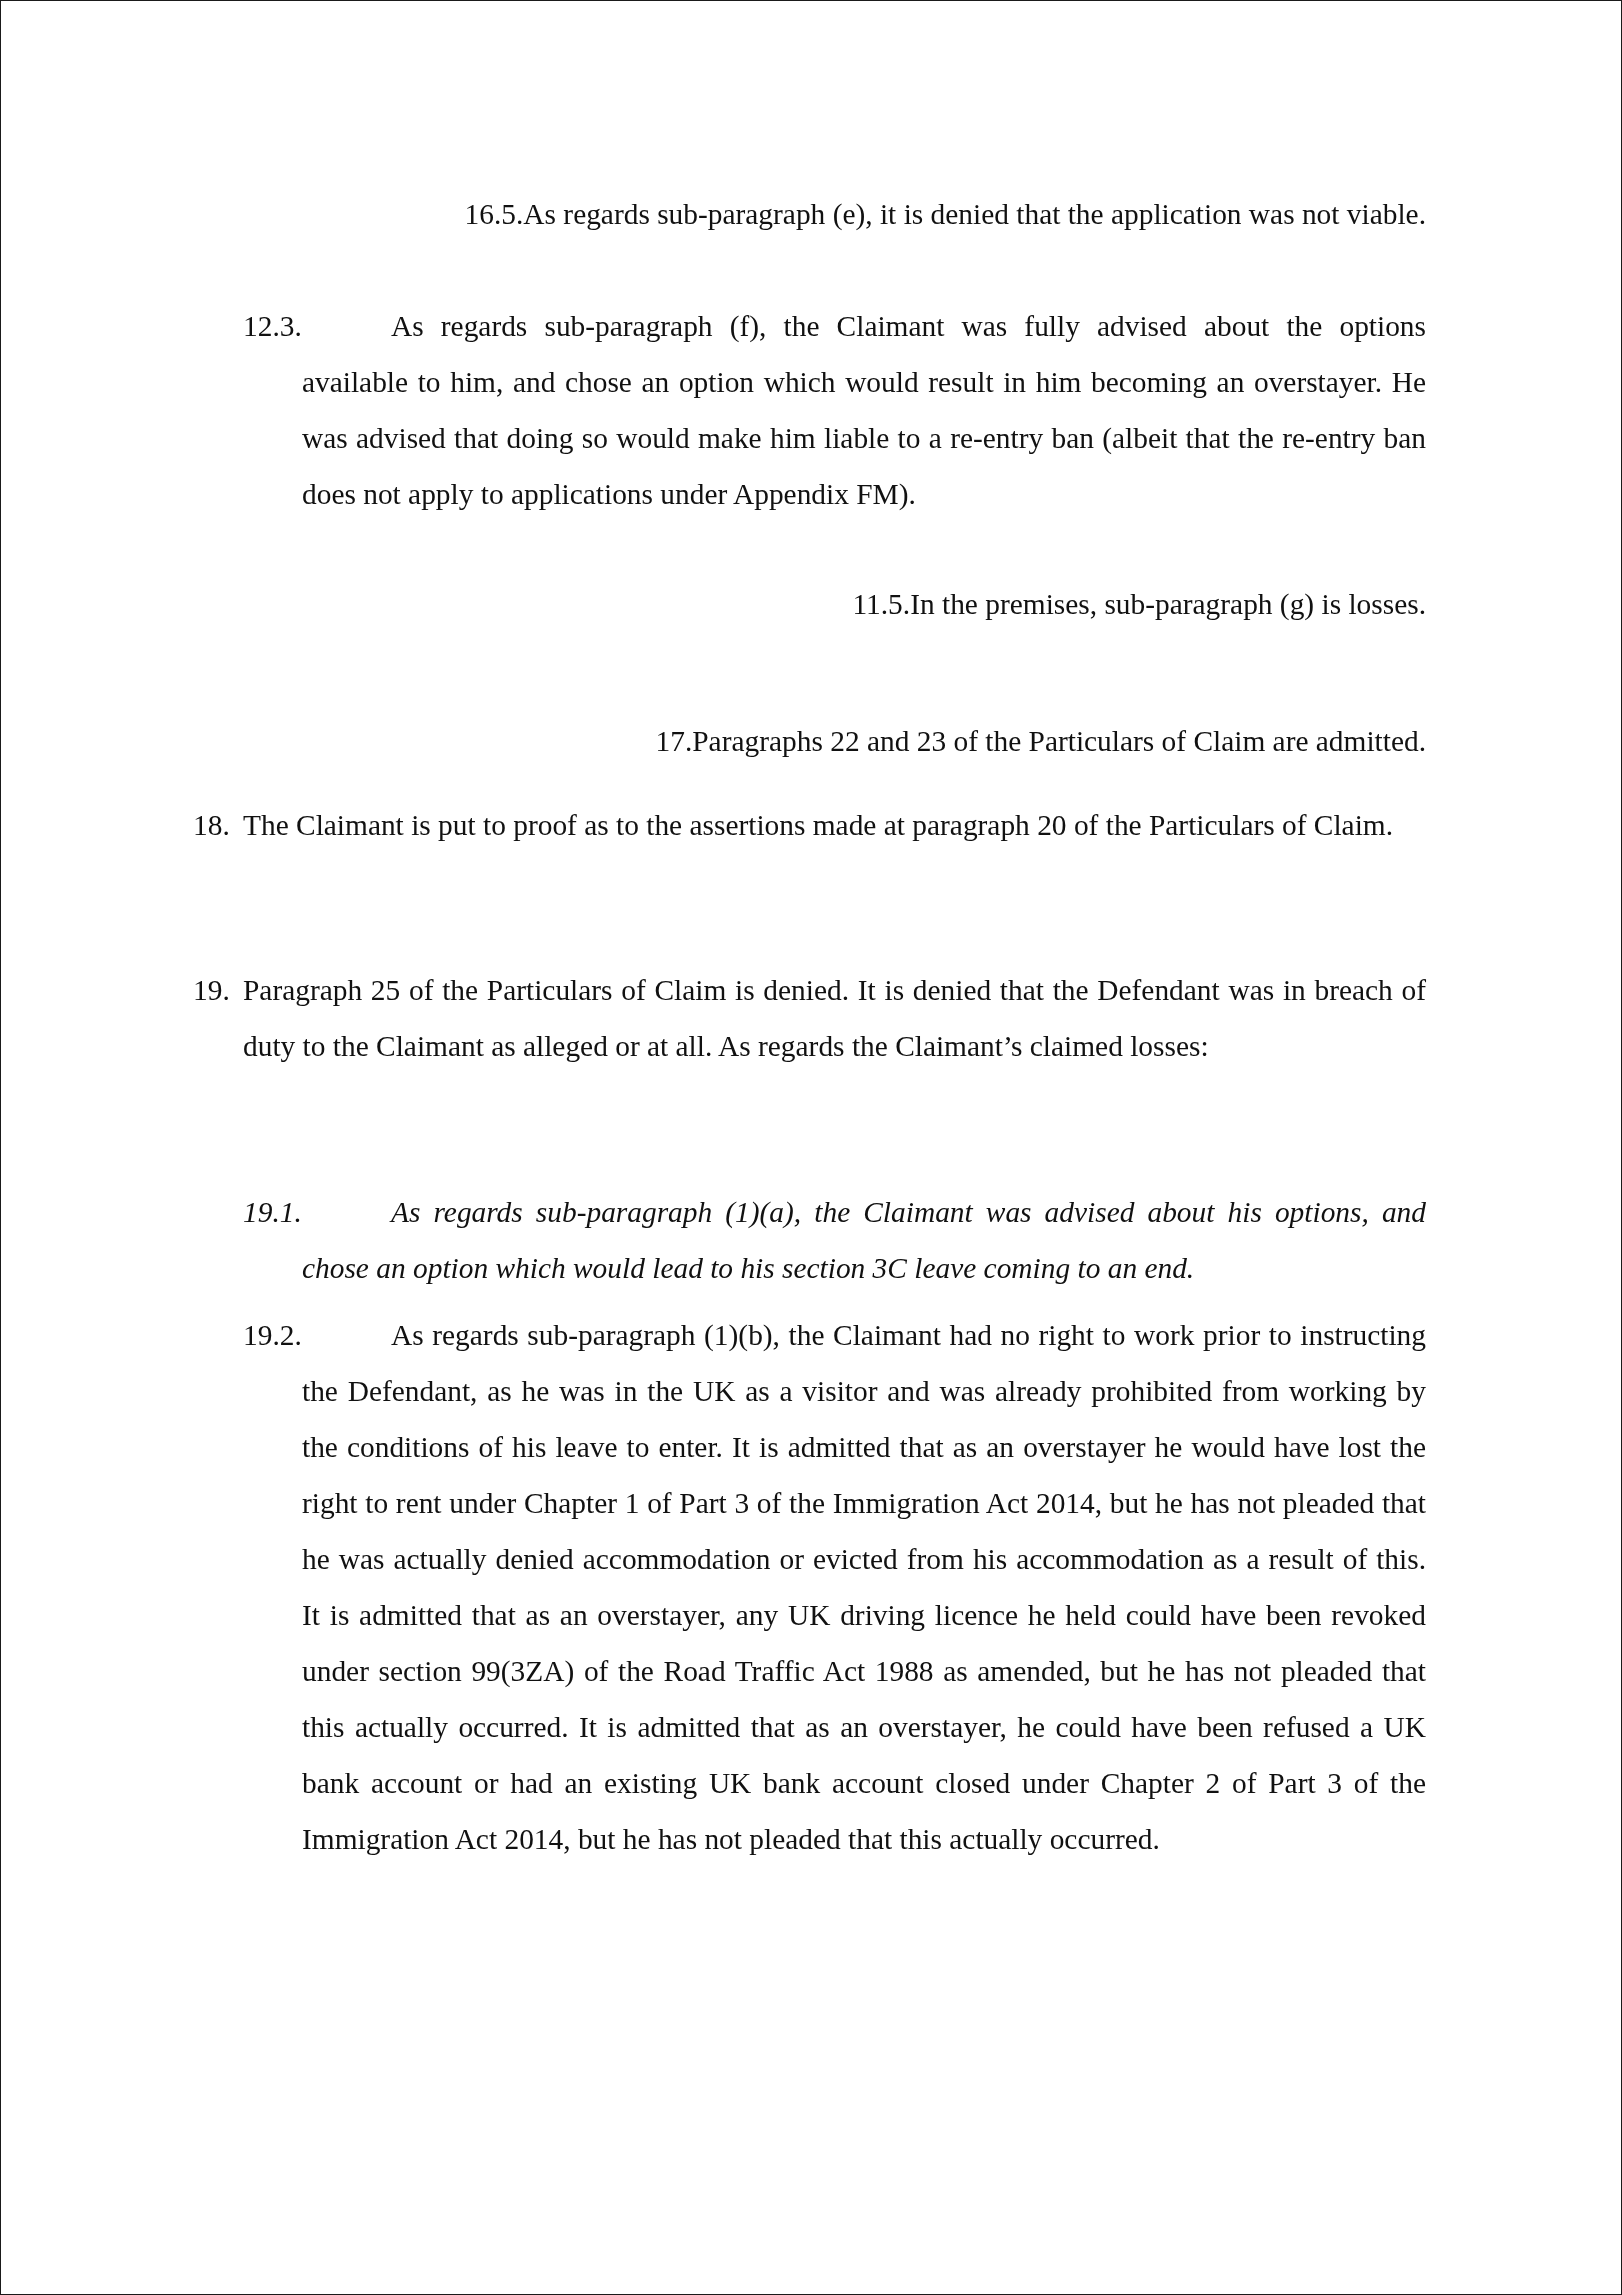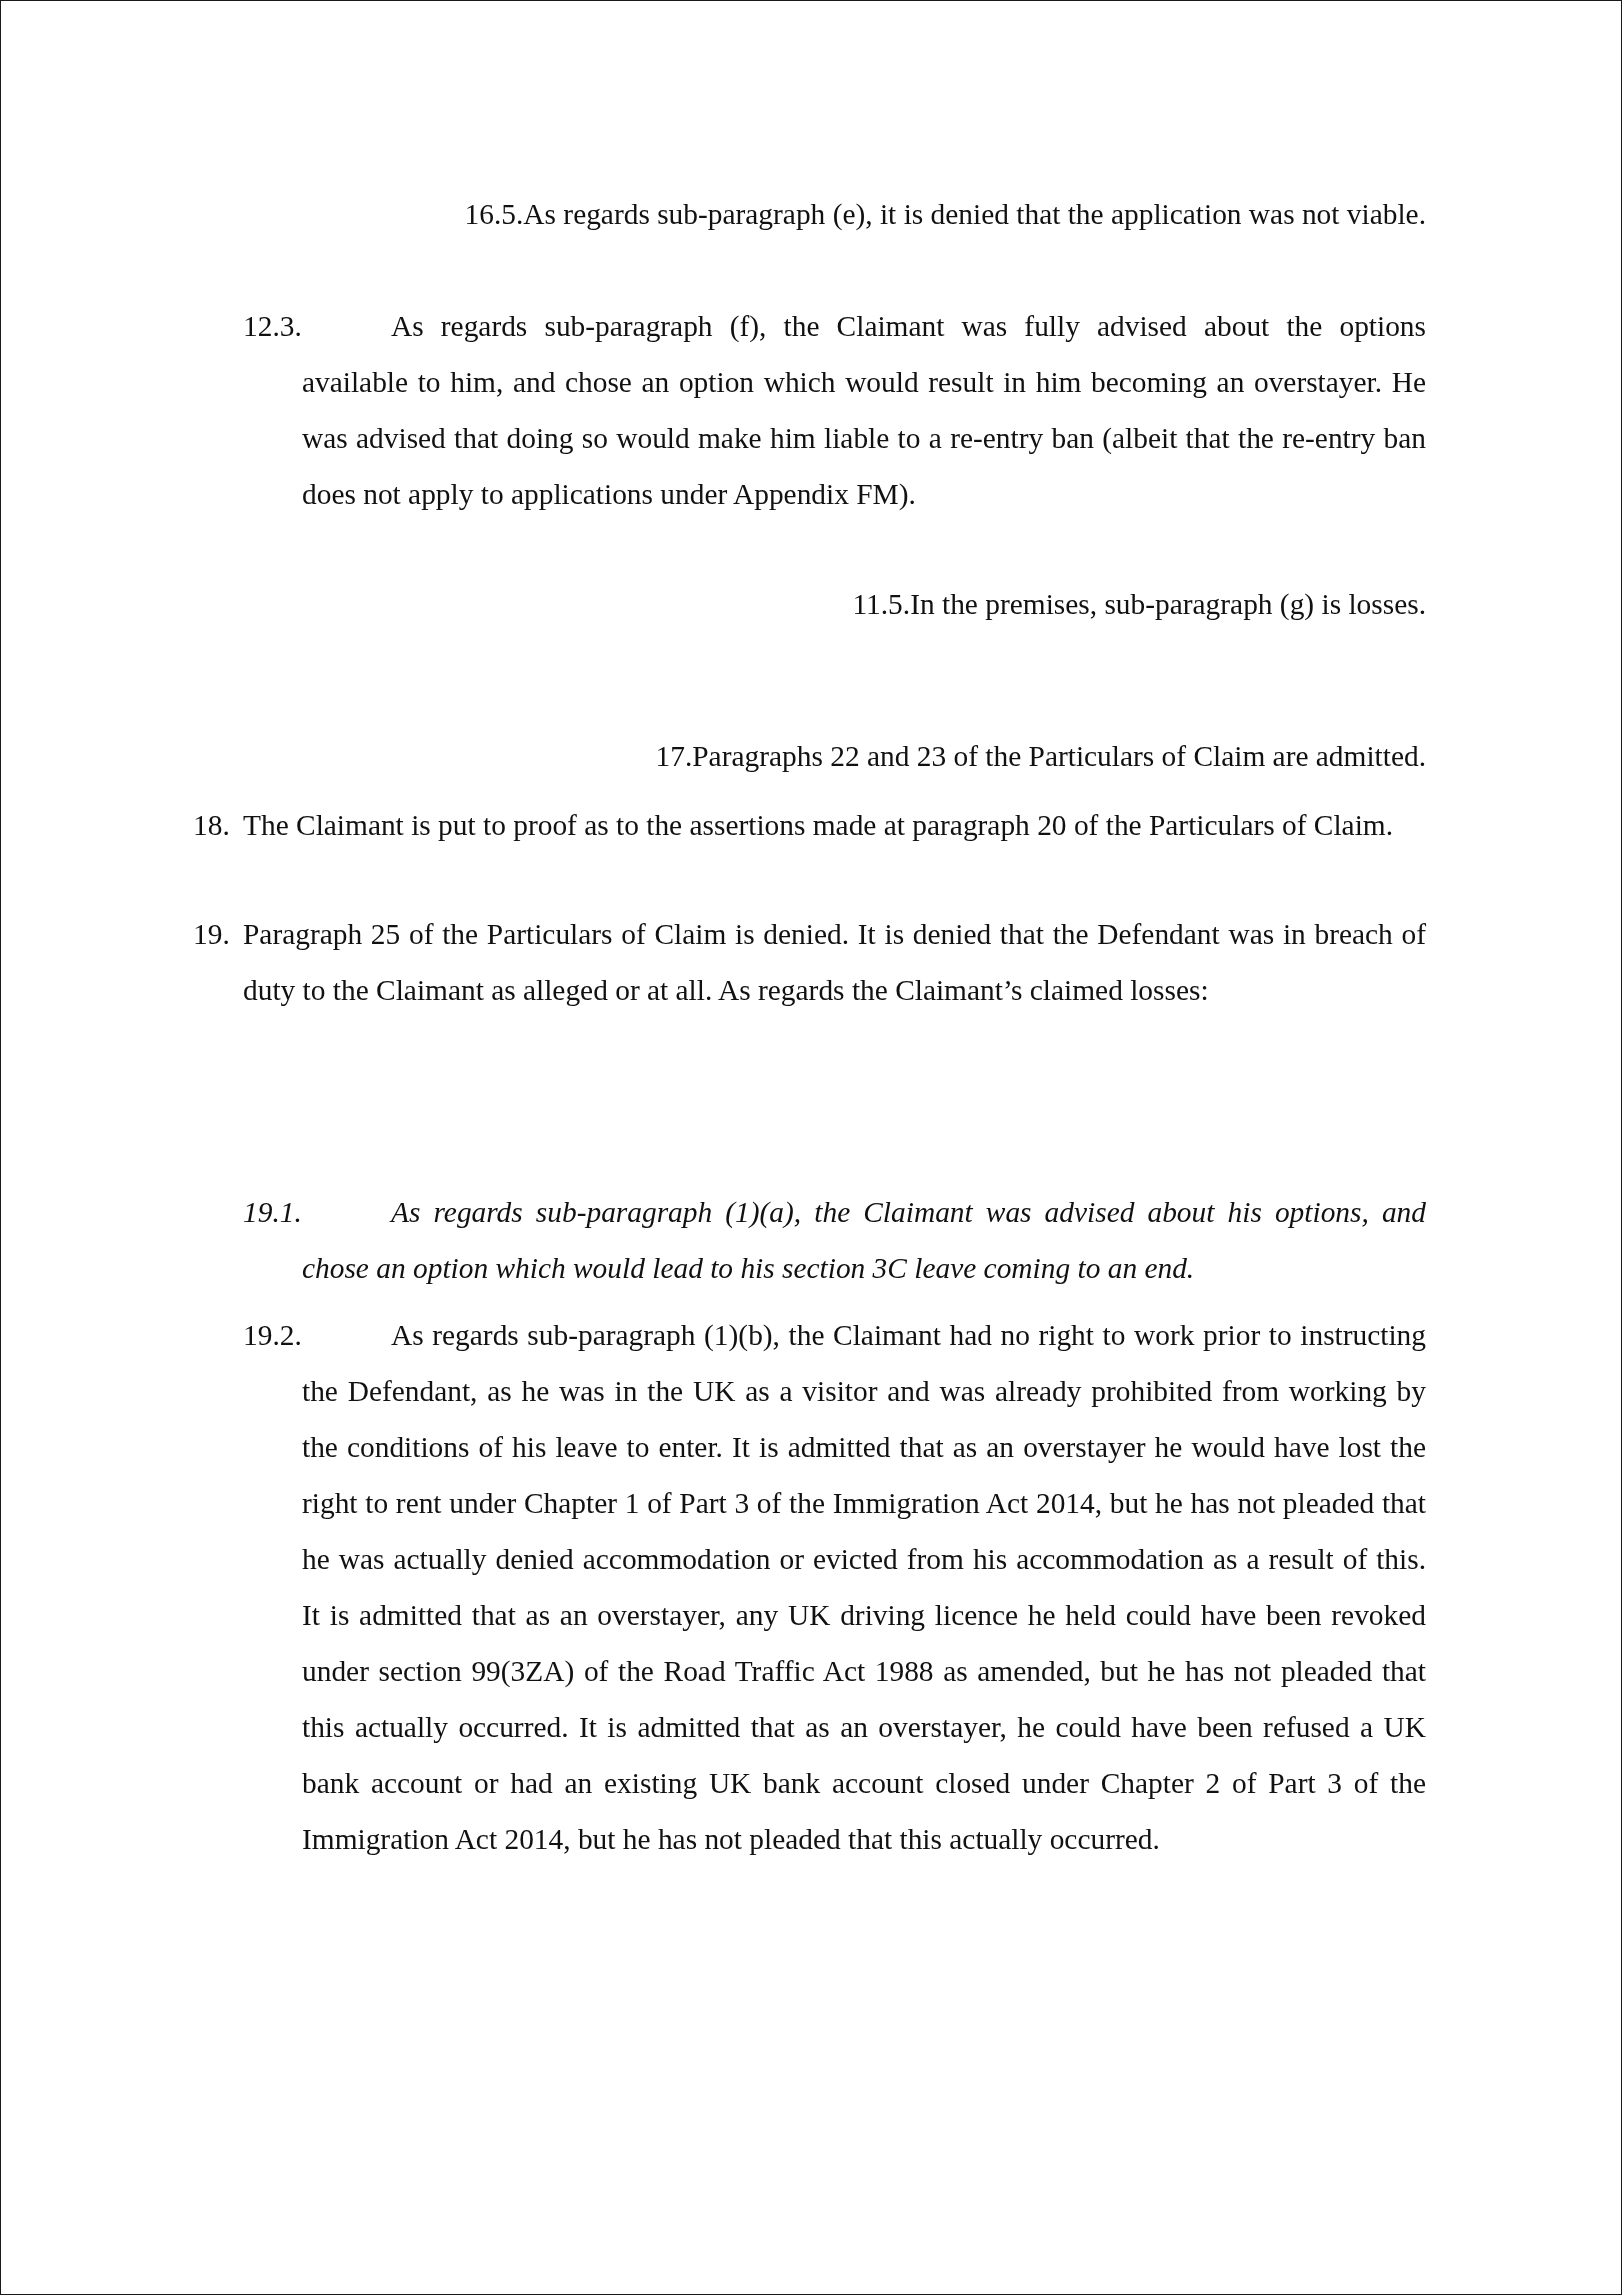--- a/index.html
+++ b/index.html
@@ -75,29 +75,29 @@
   </div>
 
   <div class="block sub" style="top:298px;">
     <span class="num">12.3.</span><span>As regards sub-paragraph (f), the Claimant was fully advised about the options available to him, and chose an option which would result in him becoming an overstayer. He was advised that doing so would make him liable to a re-entry ban (albeit that the re-entry ban does not apply to applications under Appendix FM).</span>
   </div>
 
   <div class="block sub single" style="top:576px;">
     <span class="num">11.5.</span><span>In the premises, sub-paragraph (g) is losses.</span>
   </div>
 
-  <div class="block main single" style="top:728px;">
+  <div class="block main single" style="top:713px;">
     <span class="num">17.</span><span>Paragraphs 22 and 23 of the Particulars of Claim are admitted.</span>
   </div>
 
   <div class="block main" style="top:797px;">
     <span class="num">18.</span><span>The Claimant is put to proof as to the assertions made at paragraph 20 of the Particulars of Claim.</span>
   </div>
 
-  <div class="block main" style="top:906px;">
+  <div class="block main" style="top:962px;">
     <span class="num">19.</span><span>Paragraph 25 of the Particulars of Claim is denied. It is denied that the Defendant was in breach of duty to the Claimant as alleged or at all. As regards the Claimant’s claimed losses:</span>
   </div>
 
   <div class="block sub" style="top:1184px;font-style:italic;">
     <span class="num">19.1.</span><span>As regards sub-paragraph (1)(a), the Claimant was advised about his options, and chose an option which would lead to his section 3C leave coming to an end.</span>
   </div>
 
   <div class="block sub" style="top:1307px;">
     <span class="num">19.2.</span><span>As regards sub-paragraph (1)(b), the Claimant had no right to work prior to instructing the Defendant, as he was in the UK as a visitor and was already prohibited from working by the conditions of his leave to enter. It is admitted that as an overstayer he would have lost the right to rent under Chapter 1 of Part 3 of the Immigration Act 2014, but he has not pleaded that he was actually denied accommodation or evicted from his accommodation as a result of this. It is admitted that as an overstayer, any UK driving licence he held could have been revoked under section 99(3ZA) of the Road Traffic Act 1988 as amended, but he has not pleaded that this actually occurred. It is admitted that as an overstayer, he could have been refused a UK bank account or had an existing UK bank account closed under Chapter 2 of Part 3 of the Immigration Act 2014, but he has not pleaded that this actually occurred.</span>
   </div>

